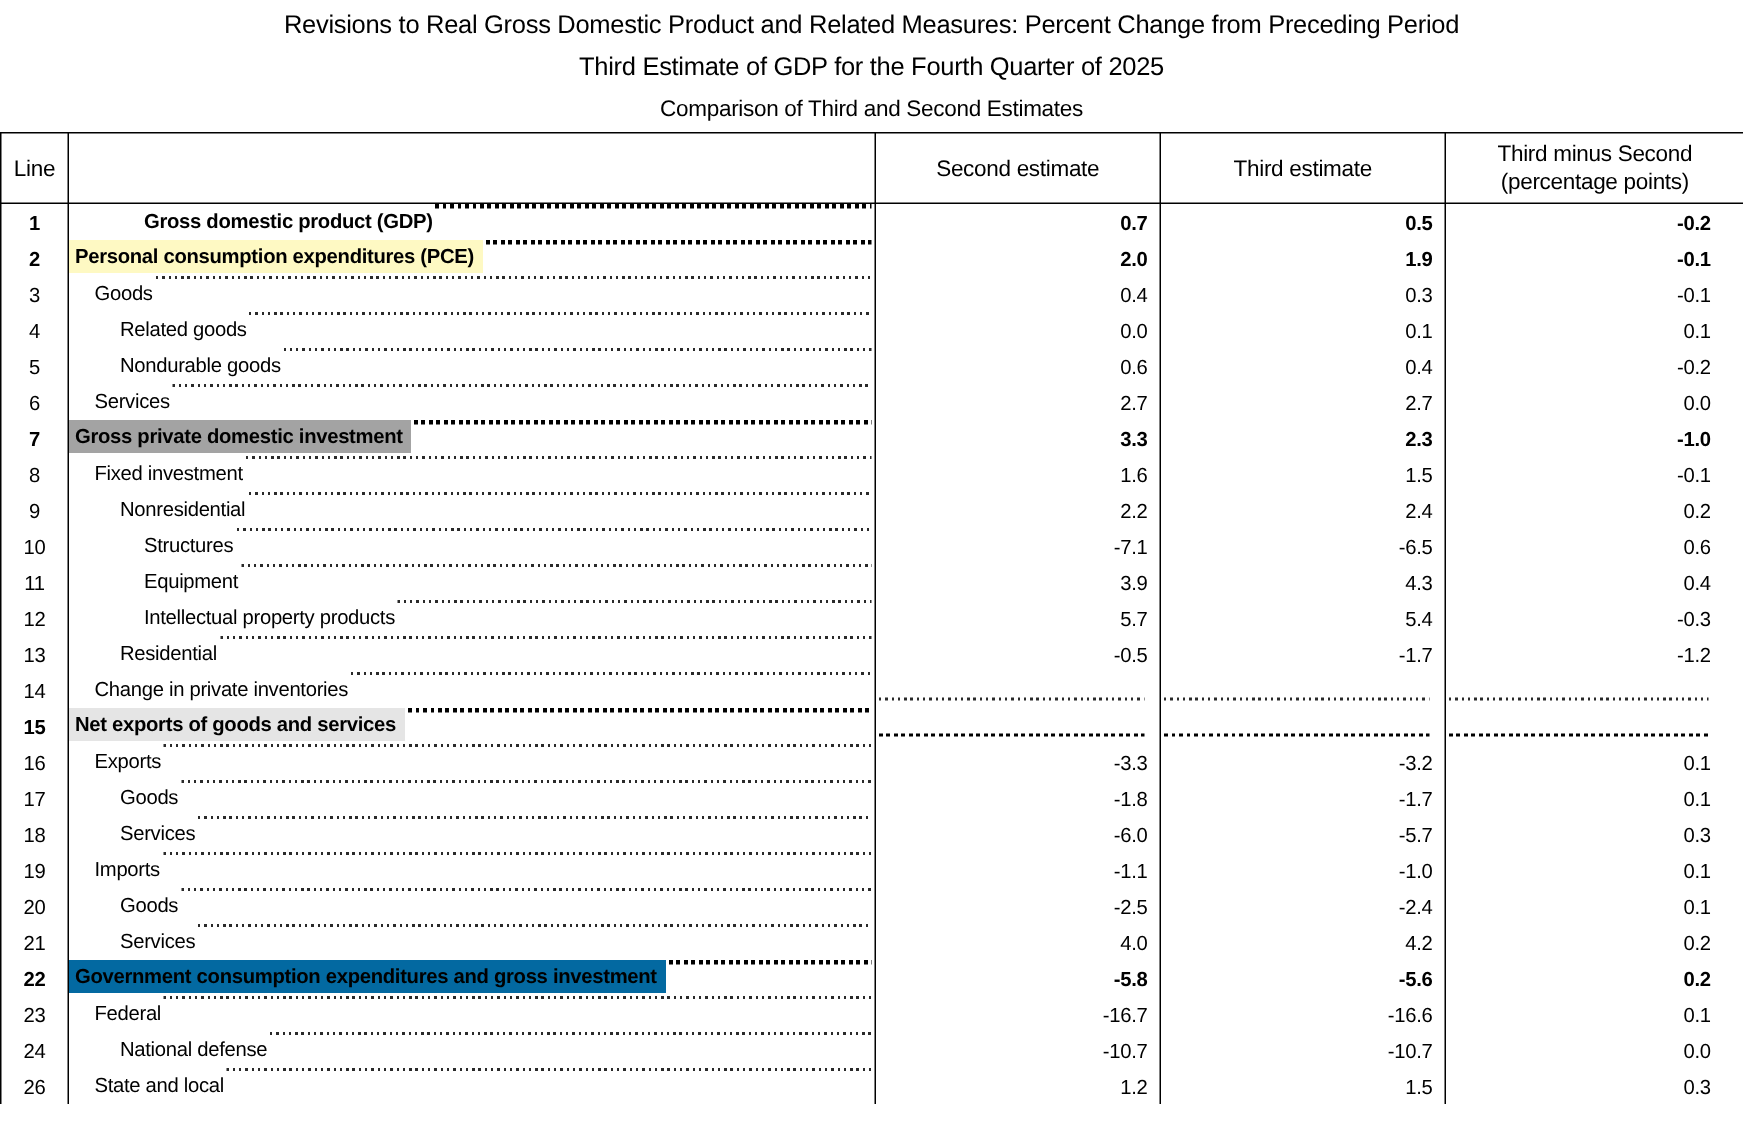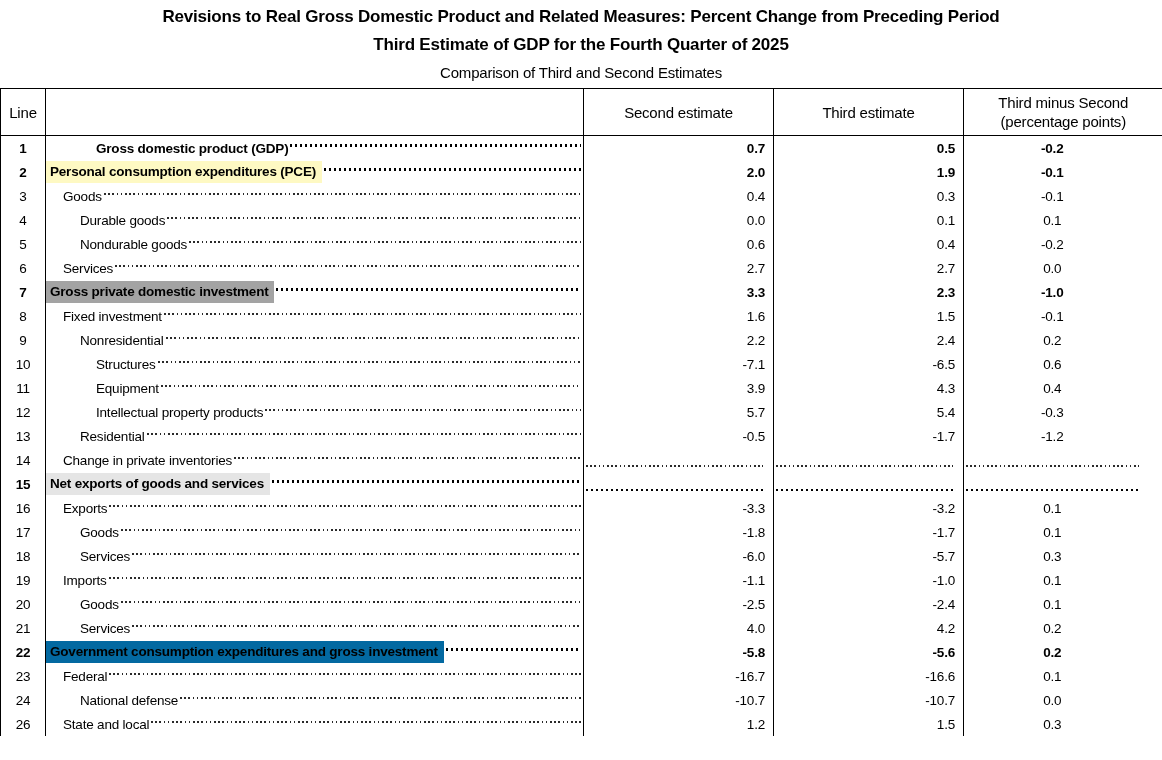--- a/index.html
+++ b/index.html
@@ -1,21 +1,21 @@
 <!DOCTYPE html>
 <html><head>
 <meta charset="utf-8">
 <style>
   html,body{margin:0;padding:0;}
   body{
     width:1162px;height:760px;overflow:hidden;background:#ffffff;color:#000;
     font-family:"Liberation Sans", sans-serif;
   }
   .title1,.title2{
-    text-align:center;font-weight:bold;font-size:17px;line-height:22px;letter-spacing:-0.2px;
+    text-align:center;font-weight:normal;font-size:17px;line-height:22px;letter-spacing:-0.2px;
   }
   .title1{margin-top:6px;}
   .title2{margin-top:6px;}
   .subtitle{text-align:center;font-size:15px;line-height:18px;margin-top:8px;letter-spacing:-0.2px;}
   table.gdp{
     width:1162px;table-layout:fixed;border-collapse:collapse;margin-top:6px;
     border-left:1.5px solid #000;
   }
   thead th{
     border:1.5px solid #000;
@@ -24,23 +24,23 @@
   }
   thead th:last-child{border-right:none;}
   tbody td{
     height:24px;padding:0;vertical-align:middle;
     font-size:13.5px;letter-spacing:-0.2px;
     border-right:1.5px solid #000;
   }
   tbody td:last-child{border-right:none;}
   td.c-line{text-align:center;}
   td.c-num{text-align:right;padding-right:8px;}
-  td.c-diff{text-align:center;padding-right:22px;}
+  td.c-diff{text-align:right;padding-right:22px;}
   tr.bold{font-weight:bold;}
-  .cellflex{display:flex;align-items:center;height:24px;overflow:hidden;}
+  .cellflex{display:flex;align-items:flex-start;height:24px;overflow:hidden;}
   .lbl{line-height:23px;white-space:nowrap;flex:0 0 auto;}
   .ind0{margin-left:2px;}
   .ind1{margin-left:17px;}
   .ind2{margin-left:34px;}
   .ind3{margin-left:50px;}
   .hl{
     line-height:22px;margin-bottom:0.5px;padding:0 6px 0 4px;margin-left:0;
   }
   .ldr{
     flex:1 1 auto;height:2px;margin:0 2px 5px 2px;
@@ -115,21 +115,21 @@
             </div>
           </td>
           <td class="c-num">0.4</td>
           <td class="c-num">0.3</td>
           <td class="c-diff">-0.1</td>
         </tr>
         <tr>
           <td class="c-line">4</td>
           <td class="c-desc">
             <div class="cellflex">
-              <span class="lbl ind2">Durable goods</span>
+              <span class="lbl ind2">Related goods</span>
               <span class="ldr"></span>
             </div>
           </td>
           <td class="c-num">0.0</td>
           <td class="c-num">0.1</td>
           <td class="c-diff">0.1</td>
         </tr>
         <tr>
           <td class="c-line">5</td>
           <td class="c-desc">

